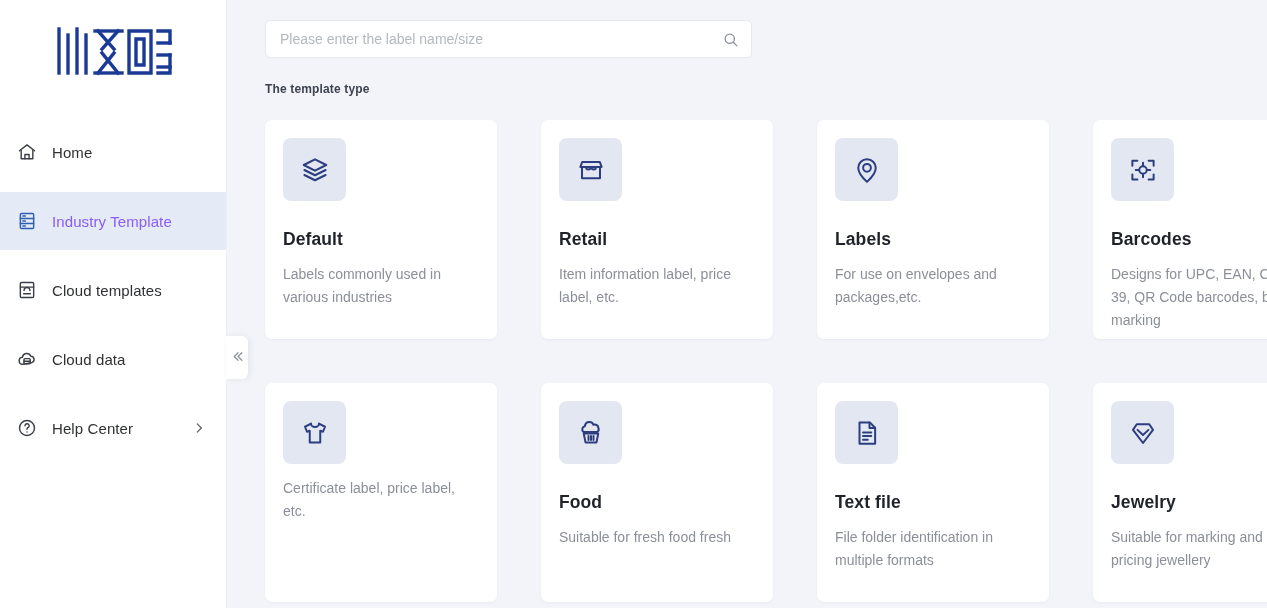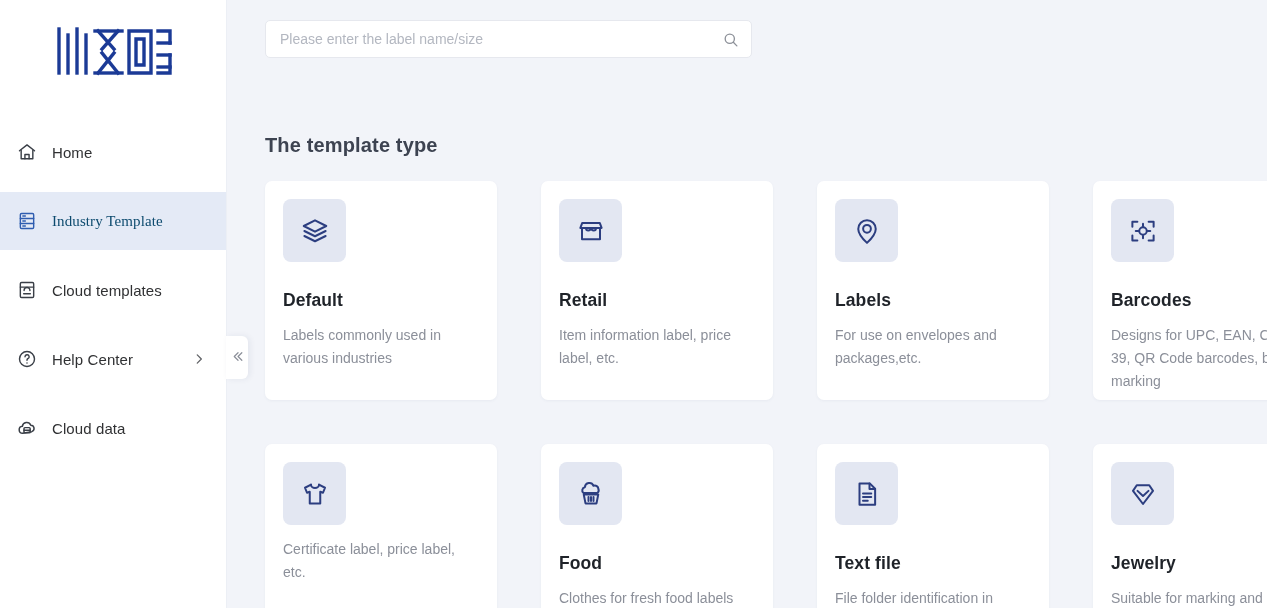--- a/index.html
+++ b/index.html
@@ -82,21 +82,21 @@
     color: #606266;
     display: flex;
     align-items: center;
   }
 
   .nav-item.active {
     background: #e4eaf6;
     color: #2f5db0;
   }
   .nav-item.active .nav-icon { color: #2f5db0; }
-  .nav-item.active .nav-label { color: #0c4a6e; font-family: Liberation Serif, serif; }
+  .nav-item.active .nav-label { color: #8b5cf6; }
 
   
   .collapse-handle {
     position: absolute;
     left: 226px;
     top: 336px;
     width: 22px;
     height: 43px;
     background: #ffffff;
     border-radius: 0 6px 6px 0;
@@ -140,22 +140,22 @@
   }
   .search-box input::placeholder { color: #b3b7c0; }
   .search-icon {
     color: #8d9199;
     display: flex;
     align-items: center;
     cursor: pointer;
   }
 
   .section-title {
-    margin-top: 76px;
-    font-size: 20px;
+    margin-top: 24px;
+    font-size: 12px;
     color: #3d4351;
     letter-spacing: .15px;
   }
 
   .card-grid {
     margin-top: 24px;
     display: grid;
     grid-template-columns: repeat(4, 232px);
     column-gap: 22px;
     row-gap: 18px;
@@ -269,43 +269,43 @@
             <path d="M4 8.5 H20"></path>
             <path d="M8.5 12.5 a3.5 3.5 0 0 1 7 0"></path>
             <path d="M8 16.5 H16"></path>
           </svg>
         </span>
         <span class="nav-label">Cloud templates</span>
       </div>
 
       <div class="nav-item">
         <span class="nav-icon">
+          <svg width="21" height="21" viewBox="0 0 24 24" fill="none" stroke="currentColor" stroke-width="1.7" stroke-linecap="round" stroke-linejoin="round">
+            <path d="M6.5 17.5 a4 4 0 0 1 -.4 -7.98 a5 5 0 0 1 9.6 -1.3 a3.8 3.8 0 0 1 1.2 7.4 Z"></path>
+            <rect x="8" y="11" width="7" height="6" rx="1"></rect>
+            <path d="M8 14 H15"></path>
+          </svg>
+        </span>
+        <span class="nav-label">Cloud data</span>
+      </div>
+
+      <div class="nav-item">
+        <span class="nav-icon">
           <svg width="20" height="20" viewBox="0 0 24 24" fill="none" stroke="currentColor" stroke-width="1.7" stroke-linecap="round" stroke-linejoin="round">
             <circle cx="12" cy="12" r="9"></circle>
             <path d="M9.6 9.3 a2.5 2.5 0 1 1 3.3 2.4 c-.6 .25 -.9 .8 -.9 1.5 v.4"></path>
             <circle cx="12" cy="16.8" r="0.9" fill="currentColor" stroke="none"></circle>
           </svg>
         </span>
         <span class="nav-label">Help Center</span>
         <span class="nav-arrow">
           <svg width="14" height="14" viewBox="0 0 24 24" fill="none" stroke="currentColor" stroke-width="2.2" stroke-linecap="round" stroke-linejoin="round">
             <path d="M9 5 L16 12 L9 19"></path>
           </svg>
         </span>
-      </div>
-
-      <div class="nav-item">
-        <span class="nav-icon">
-          <svg width="21" height="21" viewBox="0 0 24 24" fill="none" stroke="currentColor" stroke-width="1.7" stroke-linecap="round" stroke-linejoin="round">
-            <path d="M6.5 17.5 a4 4 0 0 1 -.4 -7.98 a5 5 0 0 1 9.6 -1.3 a3.8 3.8 0 0 1 1.2 7.4 Z"></path>
-            <rect x="8" y="11" width="7" height="6" rx="1"></rect>
-            <path d="M8 14 H15"></path>
-          </svg>
-        </span>
-        <span class="nav-label">Cloud data</span>
       </div>
 
     </nav>
   </aside>
 
   <div class="collapse-handle">
     <span>
       <svg width="13" height="13" viewBox="0 0 24 24" fill="none" stroke="currentColor" stroke-width="2.2" stroke-linecap="round" stroke-linejoin="round">
         <path d="M13 5 L6 12 L13 19"></path>
         <path d="M20 5 L13 12 L20 19"></path>
@@ -397,21 +397,21 @@
         <div class="card-icon-tile">
           <svg width="30" height="30" viewBox="0 0 24 24" fill="none" stroke="currentColor" stroke-width="1.6" stroke-linecap="round" stroke-linejoin="round">
             <path d="M6 11.2 a2.6 2.6 0 0 1 1.1 -4.6 a3.6 3.6 0 0 1 6.9 -1.2 a2.8 2.8 0 0 1 3.9 2.6 a2.6 2.6 0 0 1 -.9 3.2 Z"></path>
             <path d="M6.2 12.4 H17.8 L16.4 19.5 H7.6 Z"></path>
             <path d="M10 14.4 V17.6"></path>
             <path d="M12 14.4 V17.6"></path>
             <path d="M14 14.4 V17.6"></path>
           </svg>
         </div>
         <div class="card-title">Food</div>
-        <div class="card-desc">Clothes for fresh food labels</div>
+        <div class="card-desc">Suitable for fresh food fresh</div>
       </div>
 
       <div class="card">
         <div class="card-icon-tile">
           <svg width="30" height="30" viewBox="0 0 24 24" fill="none" stroke="currentColor" stroke-width="1.6" stroke-linecap="round" stroke-linejoin="round">
             <path d="M6 3.5 H14.2 L18.5 7.8 V20.5 H6 Z"></path>
             <path d="M14 3.6 V8 H18.4"></path>
             <path d="M8.8 11.5 H15.4"></path>
             <path d="M8.8 14.4 H15.4"></path>
             <path d="M8.8 17.3 H12.6"></path>

